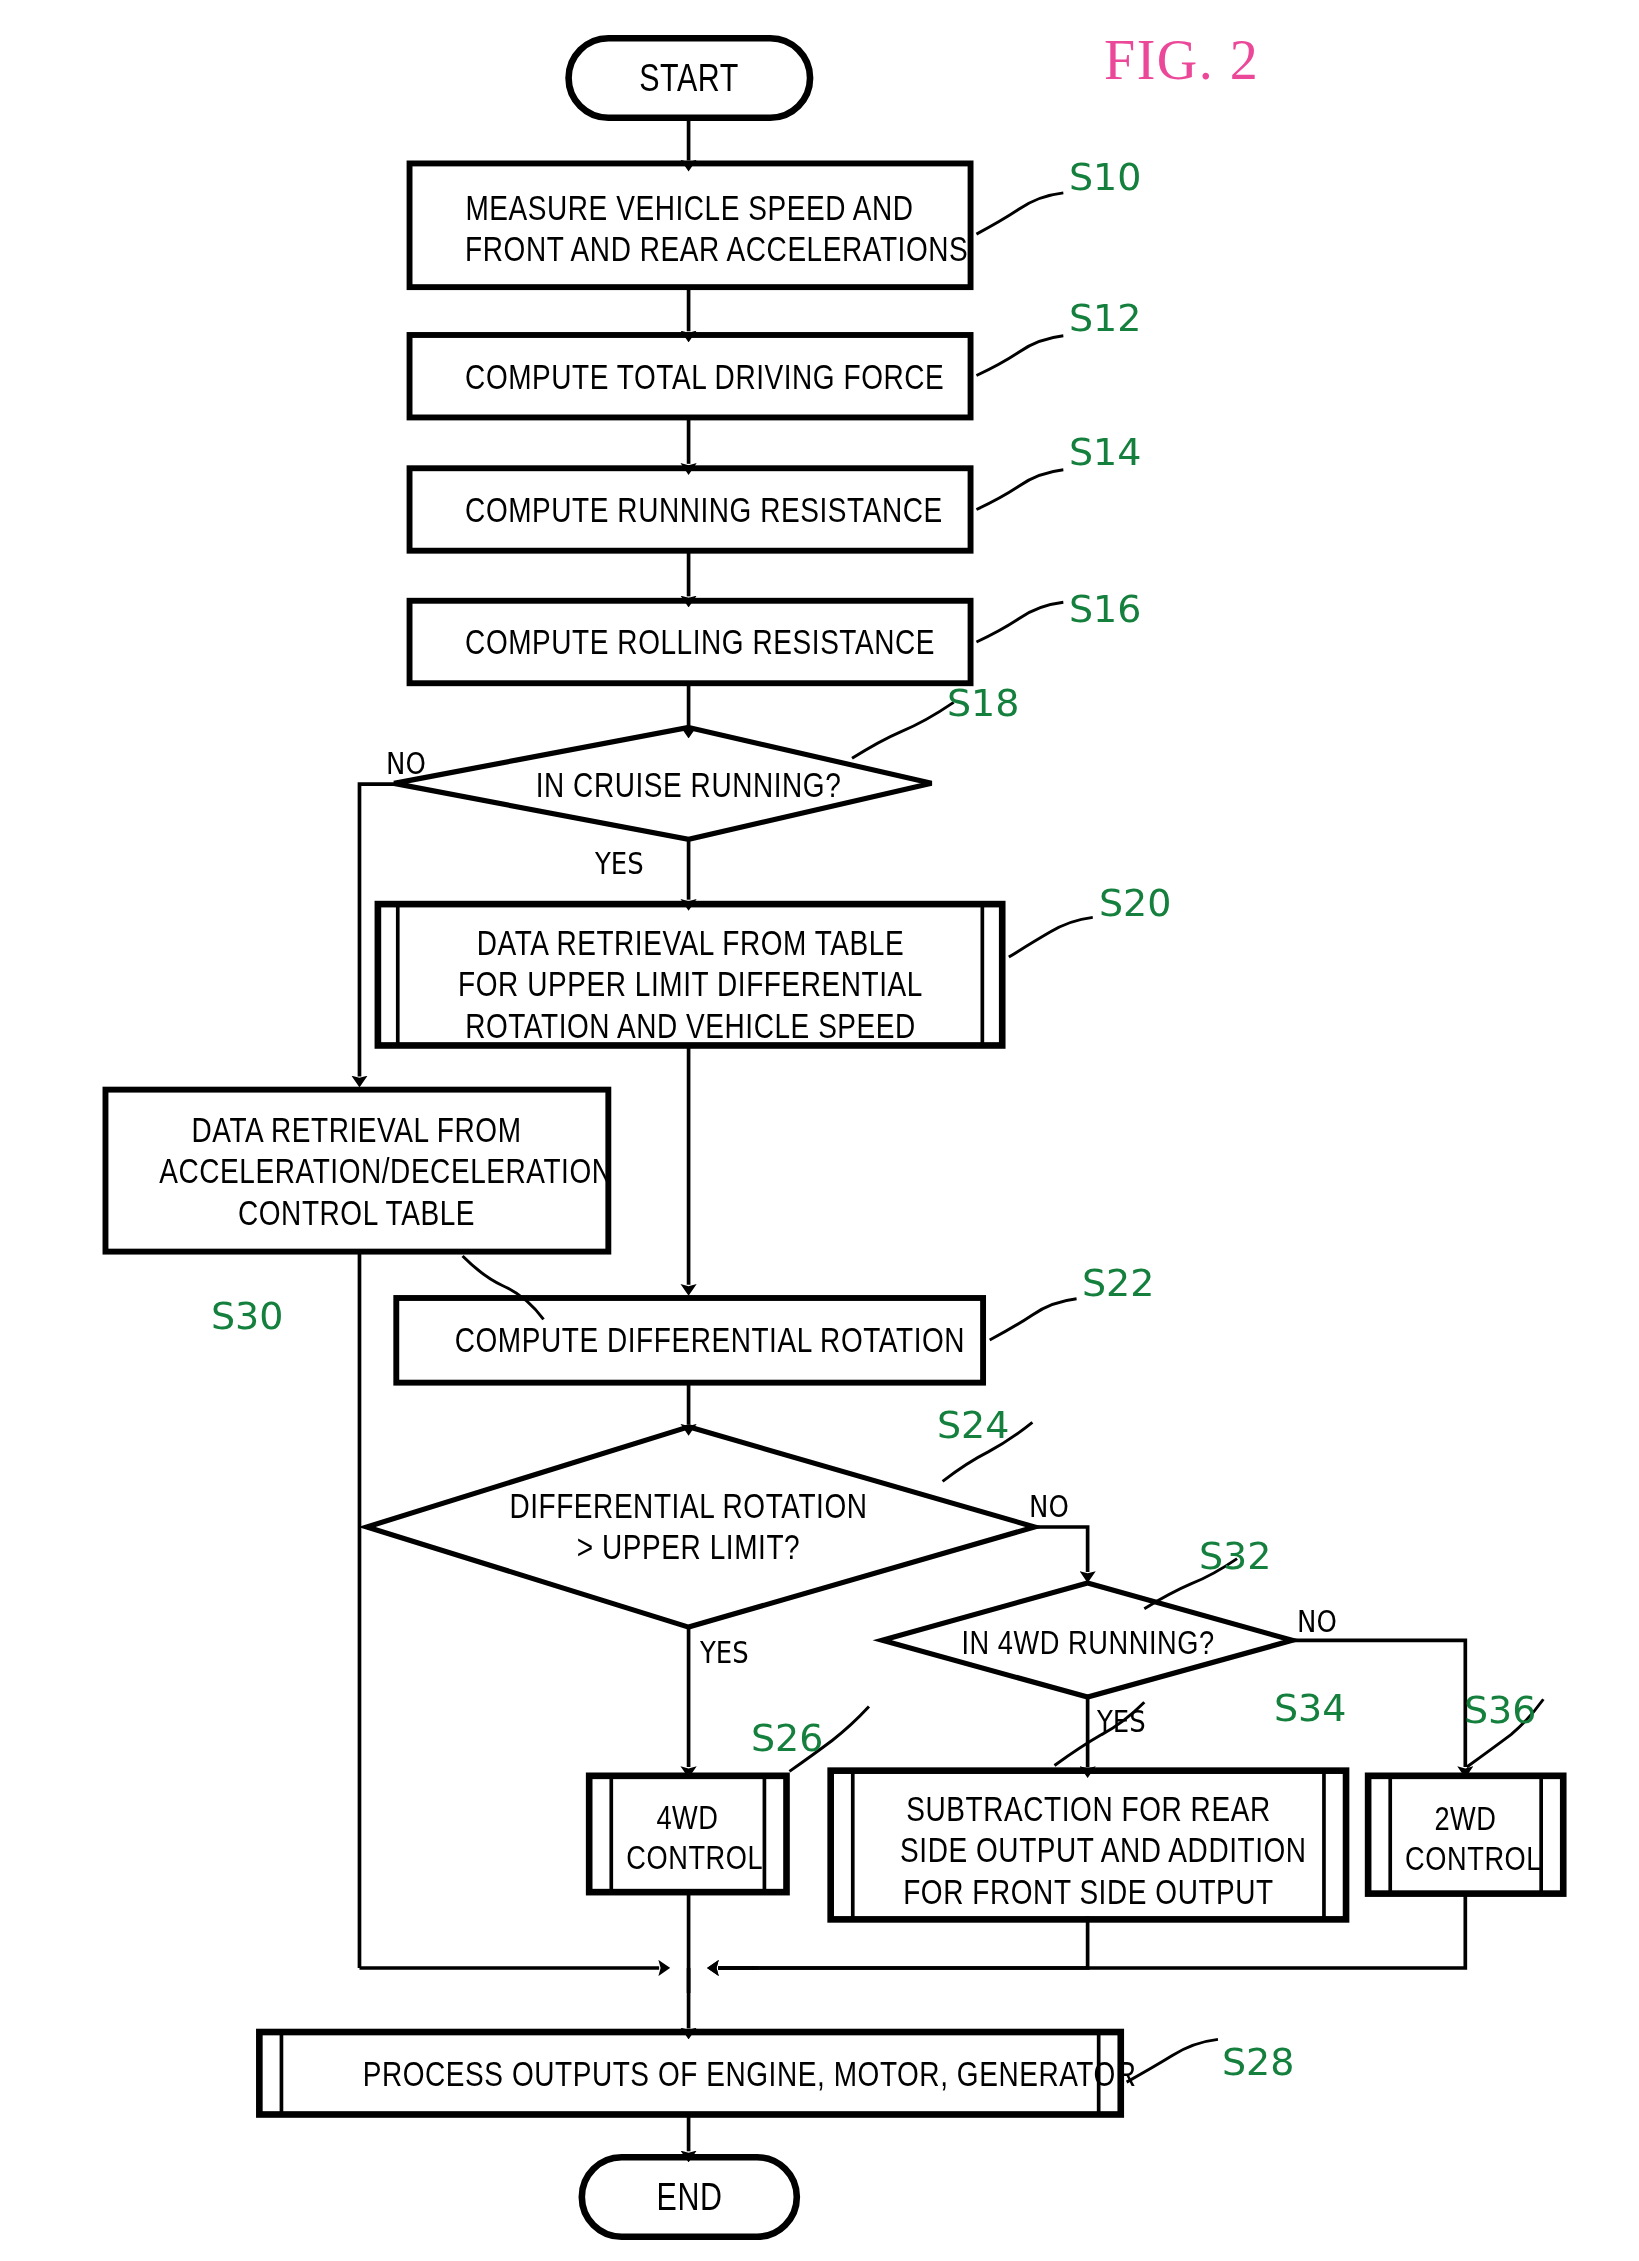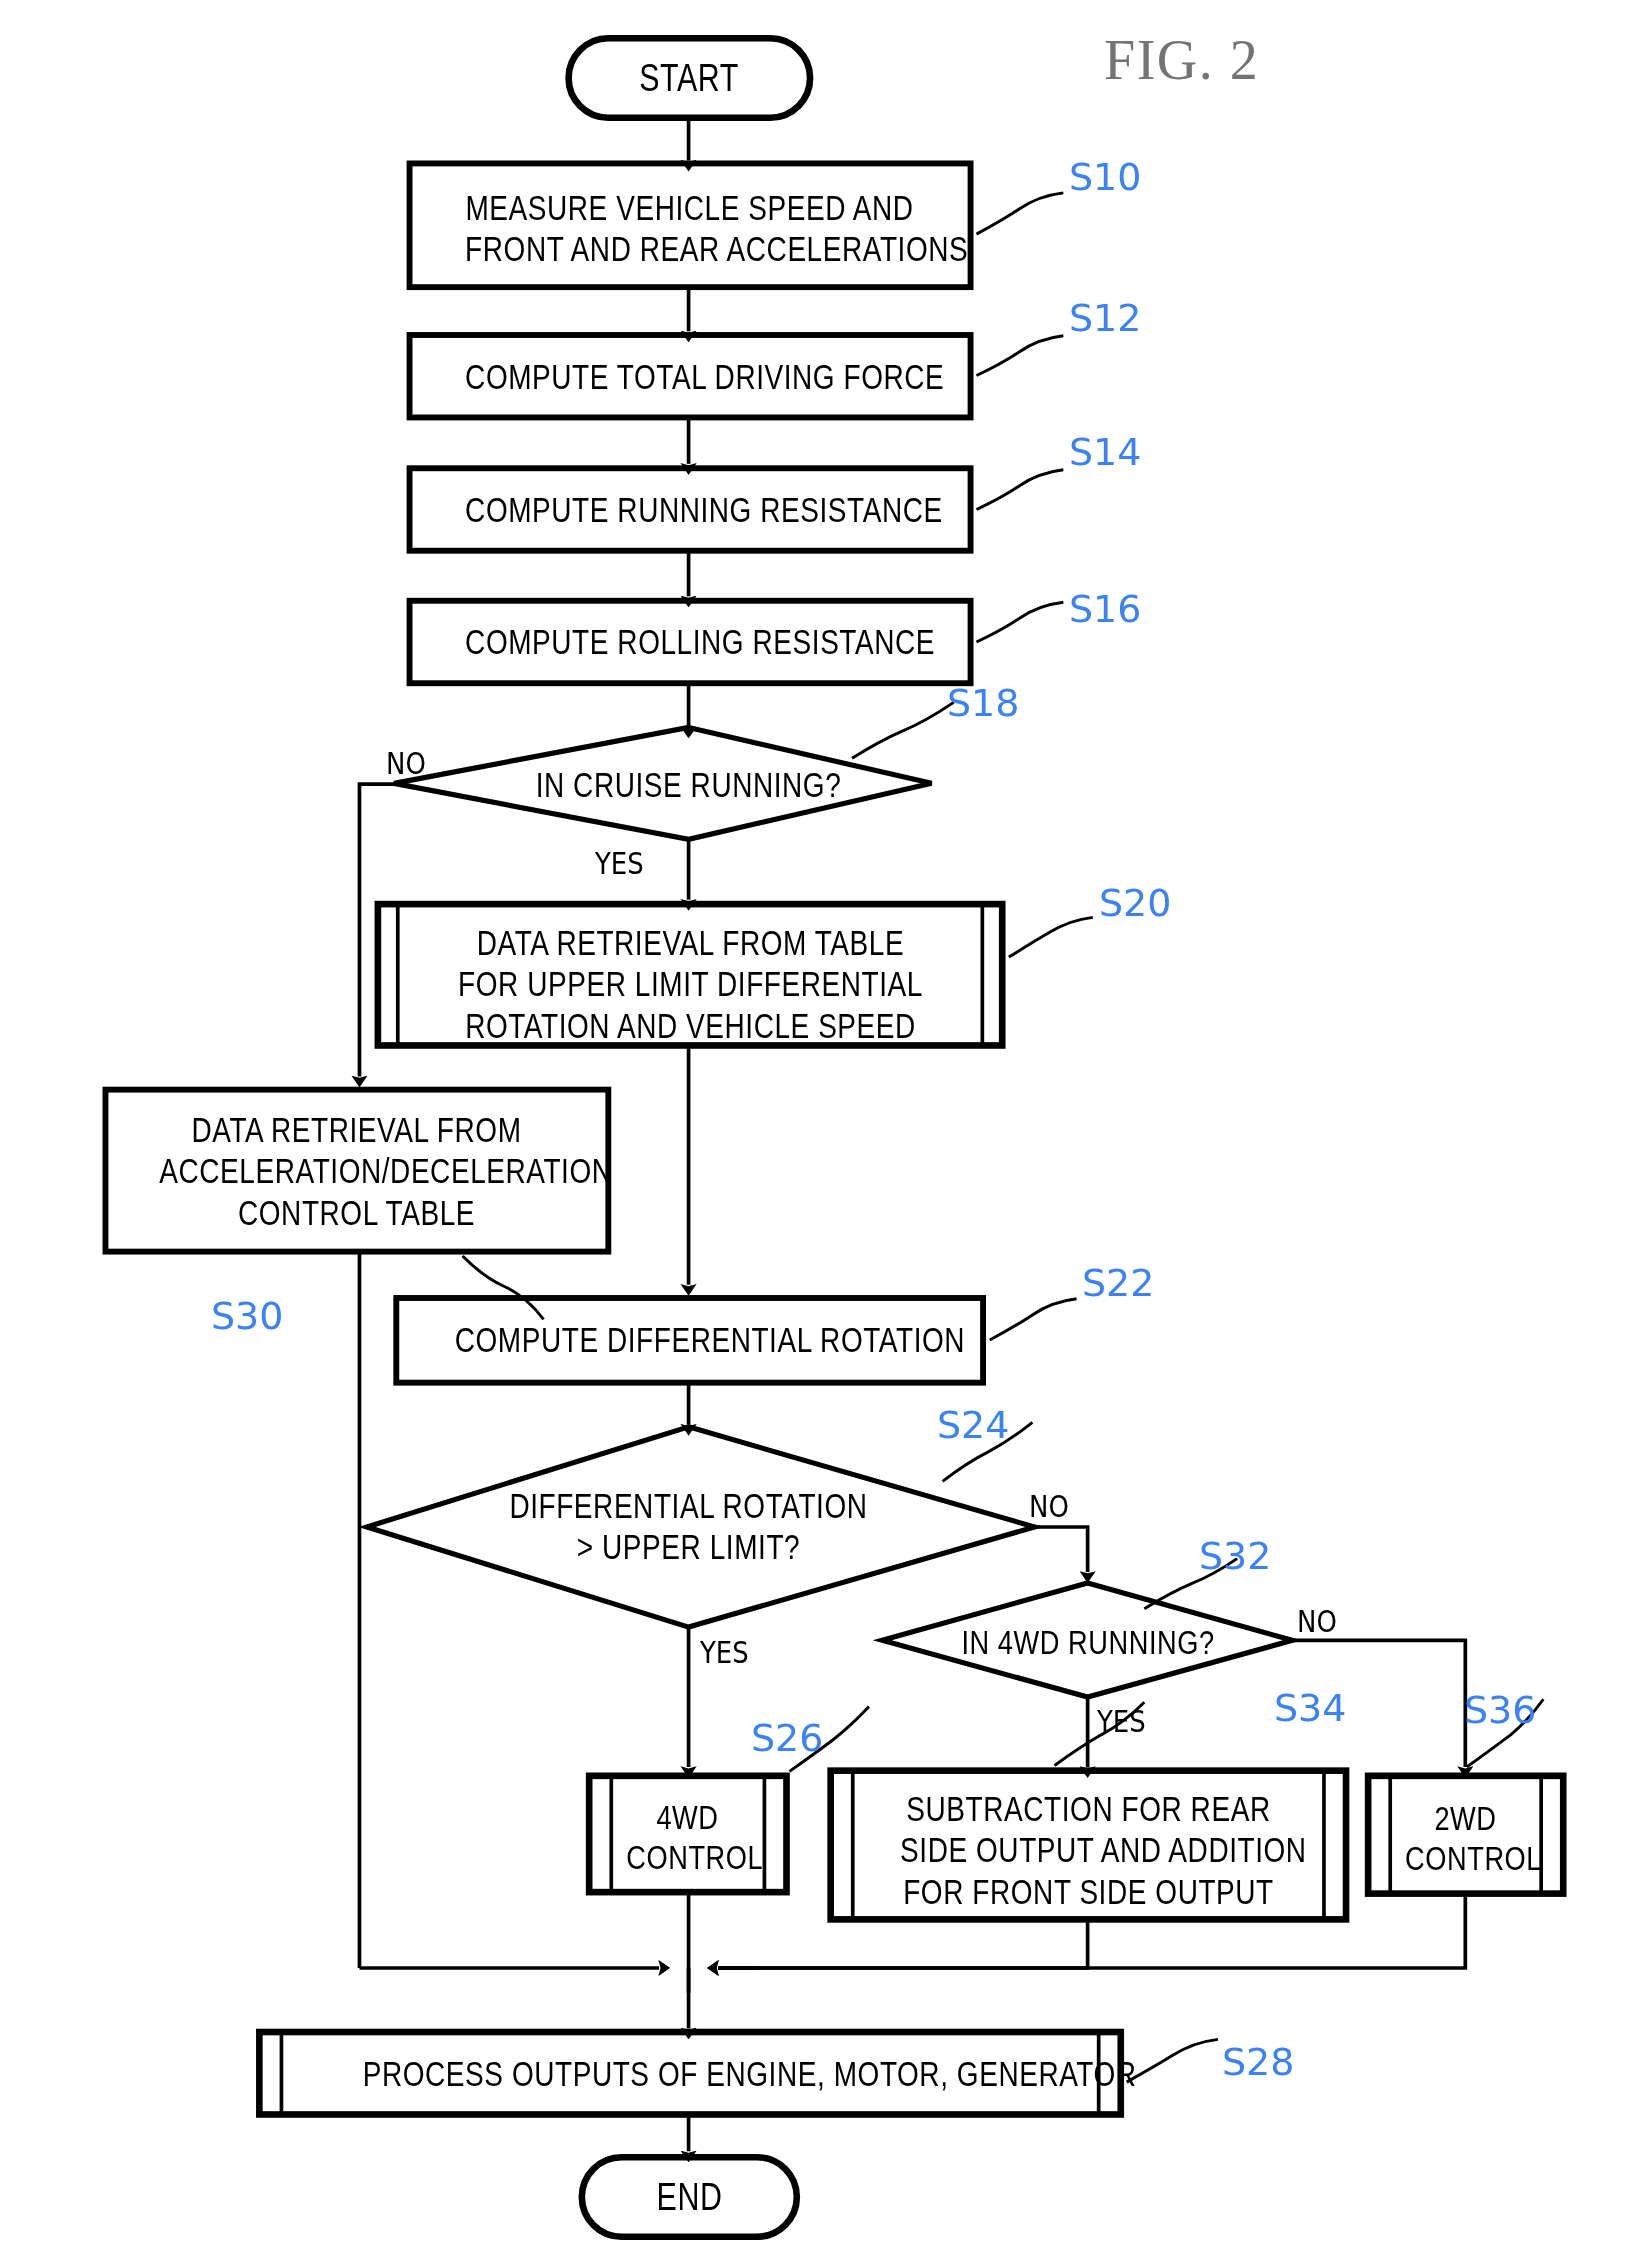--- a/index.html
+++ b/index.html
@@ -3,23 +3,23 @@
 <meta charset="utf-8">
 <style>
   html,body{margin:0;padding:0;background:#ffffff;}
   #page{position:relative;width:1640px;height:2261px;background:#ffffff;
         font-family:"Liberation Sans","DejaVu Sans",sans-serif;overflow:hidden;}
   #svg{position:absolute;left:0;top:0;width:1640px;height:2261px;}
   .lbl{position:absolute;color:#000;text-align:center;line-height:1.18;
        font-family:"Liberation Sans","DejaVu Sans",sans-serif;
        transform:scaleX(0.80);transform-origin:center center;
        letter-spacing:0.7px;white-space:pre;}
-  .step{position:absolute;color:#3b82f6;font-family:"DejaVu Sans","Liberation Sans",sans-serif;
+  .step{position:absolute;color:#15803d;font-family:"DejaVu Sans","Liberation Sans",sans-serif;
         font-size:38px;letter-spacing:0px;white-space:pre;}
-  .fig{position:absolute;color:#737373;
+  .fig{position:absolute;color:#ec4899;
        font-family:"Liberation Serif","DejaVu Serif",serif;
        font-size:56px;letter-spacing:1.5px;white-space:pre;}
   .yn{position:absolute;color:#000;font-family:"DejaVu Sans","Liberation Sans",sans-serif;
       font-size:29.5px;white-space:pre;transform:scaleX(0.88);transform-origin:left center;}
 </style>
 </head>
 <body>
 
 <div id="page">
 

